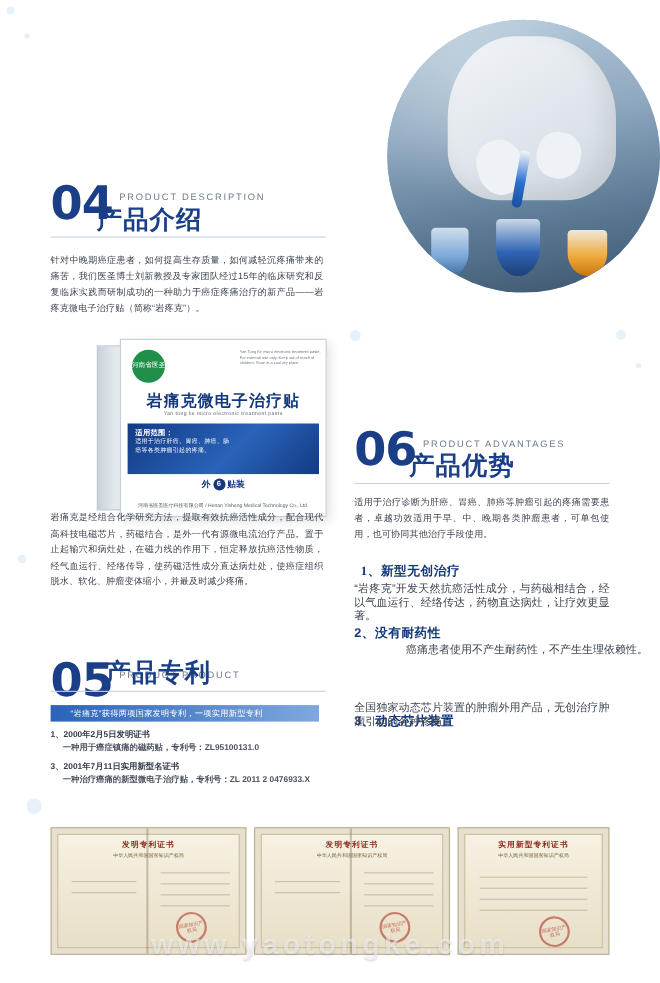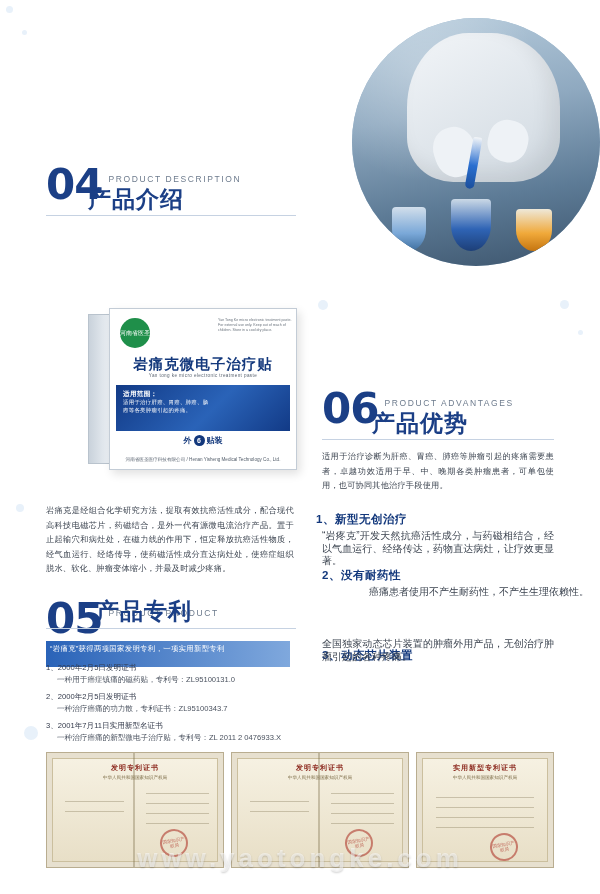--- a/index.html
+++ b/index.html
@@ -265,39 +265,39 @@
     color: #3c4450;
     text-align: justify;
   }
 
   
   .patent-banner {
     position: absolute;
     left: 46px;
     top: 641px;
     width: 244px;
-    height: 26px;
+    height: 15px;
     background: linear-gradient(90deg,#2a63b8,#7fa8dd);
     color: #ffffff;
     font-size: 7.4px;
     line-height: 15px;
-    padding-left: 4px;
+    padding-left: 18px;
     box-sizing: border-box;
     letter-spacing: 0.3px;
   }
   .patent-list {
     position: absolute;
     left: 46px;
     top: 662px;
     width: 268px;
     font-size: 7.6px;
     line-height: 12px;
     color: #32394a;
   }
-  .patent-list .pl-item { margin-bottom: 5px; }
+  .patent-list .pl-item { margin-bottom: 5px; font-weight: bold; }
   .patent-list .pl-sub {
     padding-left: 11px;
     color: #4a525f;
   }
 
   
   .certs {
     position: absolute;
     left: 46px;
     top: 752px;
@@ -402,52 +402,53 @@
     </div>
   </div>
 
   <div class="sec-head" style="left:46px; top:166px;">
     <span class="sec-num">04</span>
     <span class="sec-eng">PRODUCT DESCRIPTION</span>
   </div>
   <div class="sec-cn" style="left:88px; top:184px;text-align:center;">产品介绍</div>
   <div class="sec-rule" style="left:46px; top:215px; width:250px;"></div>
 
+  <div class="para" style="left:46px; top:230px; width:248px;">针对中晚期癌症患者，如何提高生存质量，如何减轻沉疼痛带来的痛苦，我们医圣博士刘新教授及专家团队经过15年的临床研究和反复临床实践而研制成功的一种助力于癌症疼痛治疗的新产品——岩疼克微电子治疗贴（简称“岩疼克”）。</div>
 
   <div class="boxwrap">
     <div class="box-side"></div>
     <div class="box-face">
       <div class="box-logo">河南省医圣</div>
       <div class="box-tinytext">Yan Tong Ke micro electronic treatment paste. For external use only. Keep out of reach of children. Store in a cool dry place.</div>
       <div class="box-title">岩痛克微电子治疗贴</div>
       <div class="box-title-en">Yan tong ke micro electronic treatment paste</div>
       <div class="box-band">
         <div class="bl big">适用范围：</div>
         <div class="bl">适用于治疗肝癌、胃癌、肺癌、肠</div>
         <div class="bl">癌等各类肿瘤引起的疼痛。</div>
       </div>
       <div class="box-qty">
         <span>外</span><span class="cir">6</span><span>贴装</span>
       </div>
       <div class="box-maker">河南省医圣医疗科技有限公司 / Henan Yisheng Medical Technology Co., Ltd.</div>
     </div>
   </div>
 
-  <div class="para" style="left:46px; top:504px; width:248px;">岩痛克是经组合化学研究方法，提取有效抗癌活性成分，配合现代高科技电磁芯片，药磁结合，是外一代有源微电流治疗产品。置于止起输穴和病灶处，在磁力线的作用下，恒定释放抗癌活性物质，经气血运行、经络传导，使药磁活性成分直达病灶处，使癌症组织脱水、软化、肿瘤变体缩小，并最及时减少疼痛。</div>
+  <div class="para" style="left:46px; top:464px; width:248px;">岩痛克是经组合化学研究方法，提取有效抗癌活性成分，配合现代高科技电磁芯片，药磁结合，是外一代有源微电流治疗产品。置于止起输穴和病灶处，在磁力线的作用下，恒定释放抗癌活性物质，经气血运行、经络传导，使药磁活性成分直达病灶处，使癌症组织脱水、软化、肿瘤变体缩小，并最及时减少疼痛。</div>
 
   <div class="sec-head" style="left:322px; top:390px;">
     <span class="sec-num">06</span>
     <span class="sec-eng">PRODUCT ADVANTAGES</span>
   </div>
   <div class="sec-cn" style="left:372px; top:408px;">产品优势</div>
   <div class="sec-rule" style="left:322px; top:439px; width:232px;"></div>
 
   <div class="para" style="left:322px; top:450px; width:232px;">适用于治疗诊断为肝癌、胃癌、肺癌等肿瘤引起的疼痛需要患者，卓越功效适用于早、中、晚期各类肿瘤患者，可单包使用，也可协同其他治疗手段使用。</div>
 
-  <div class="adv-item-title" style="left:316px; top:512px;">1、新型无创治疗</div>
+  <div class="adv-item-title" style="left:328px; top:512px;font-family:Liberation Serif, serif;">1、新型无创治疗</div>
   <div class="adv-item-body" style="left:322px; top:530px; width:232px;">“岩疼克”开发天然抗癌活性成分，与药磁相结合，经以气血运行、经络传达，药物直达病灶，让疗效更显著。</div>
 
   <div class="adv-item-title" style="left:322px; top:568px;">2、没有耐药性</div>
   <div class="adv-item-body" style="left:322px; top:586px; width:232px;padding-left:47px;">癌痛患者使用不产生耐药性，不产生生理依赖性。</div>
 
   <div class="adv-item-title" style="left:322px; top:648px;">3、动态芯片装置</div>
   <div class="adv-item-body" style="left:322px; top:638px; width:232px;">全国独家动态芯片装置的肿瘤外用产品，无创治疗肿瘤引起的各种疼痛。</div>
 
   <div class="sec-head" style="left:46px; top:600px;">
     <span class="sec-num">05</span>
@@ -455,24 +456,20 @@
   </div>
   <div class="sec-cn" style="left:96px; top:596px;">产品专利</div>
   <div class="sec-rule" style="left:46px; top:628px; width:250px;"></div>
 
   <div class="patent-banner">“岩痛克”获得两项国家发明专利，一项实用新型专利</div>
 
   <div class="patent-list">
     <div class="pl-item">
       <div><span>1、</span><span>2000年2月5日发明证书</span></div>
       <div class="pl-sub">一种用于癌症镇痛的磁药贴，专利号：ZL95100131.0</div>
-    </div>
-    <div class="pl-item">
-      <div><span>2、</span><span>2000年2月5日发明证书</span></div>
-      <div class="pl-sub">一种治疗癌痛的功力散，专利证书：ZL95100343.7</div>
     </div>
     <div class="pl-item">
       <div><span>3、</span><span>2001年7月11日实用新型名证书</span></div>
       <div class="pl-sub">一种治疗癌痛的新型微电子治疗贴，专利号：ZL 2011 2 0476933.X</div>
     </div>
   </div>
 
   <div class="certs">
 
     <div class="cert c1">

